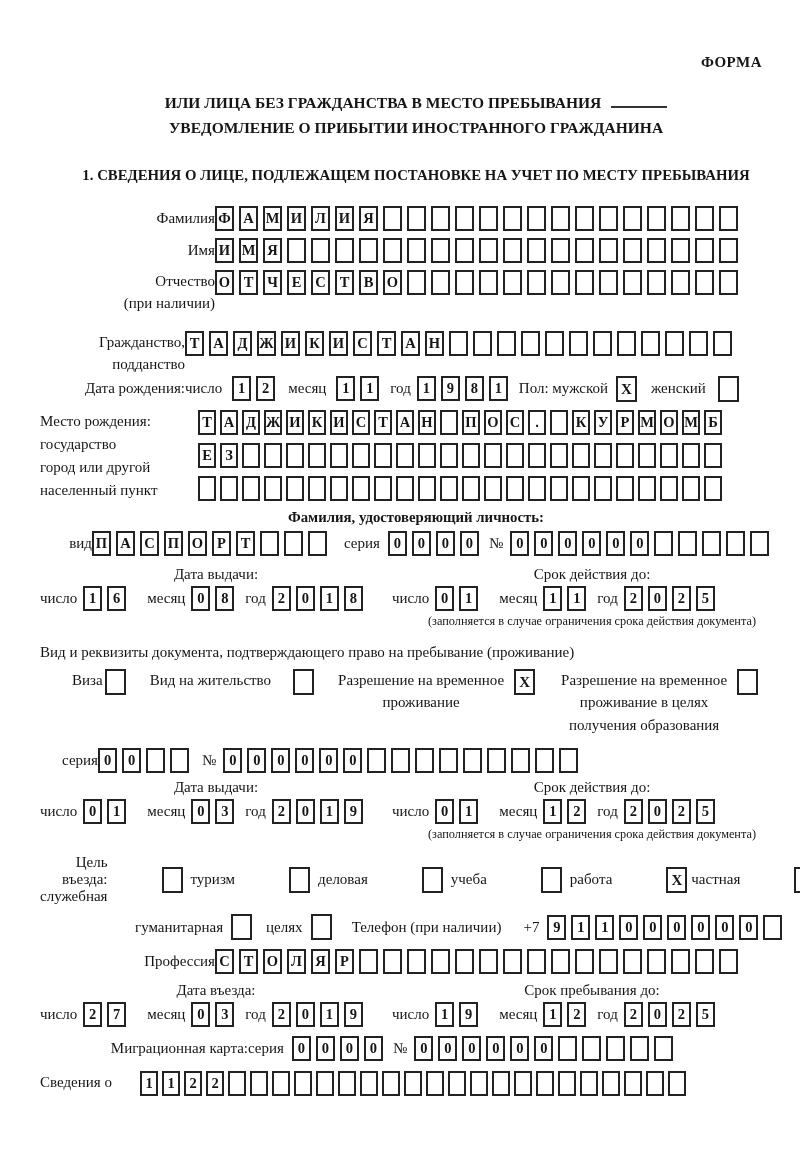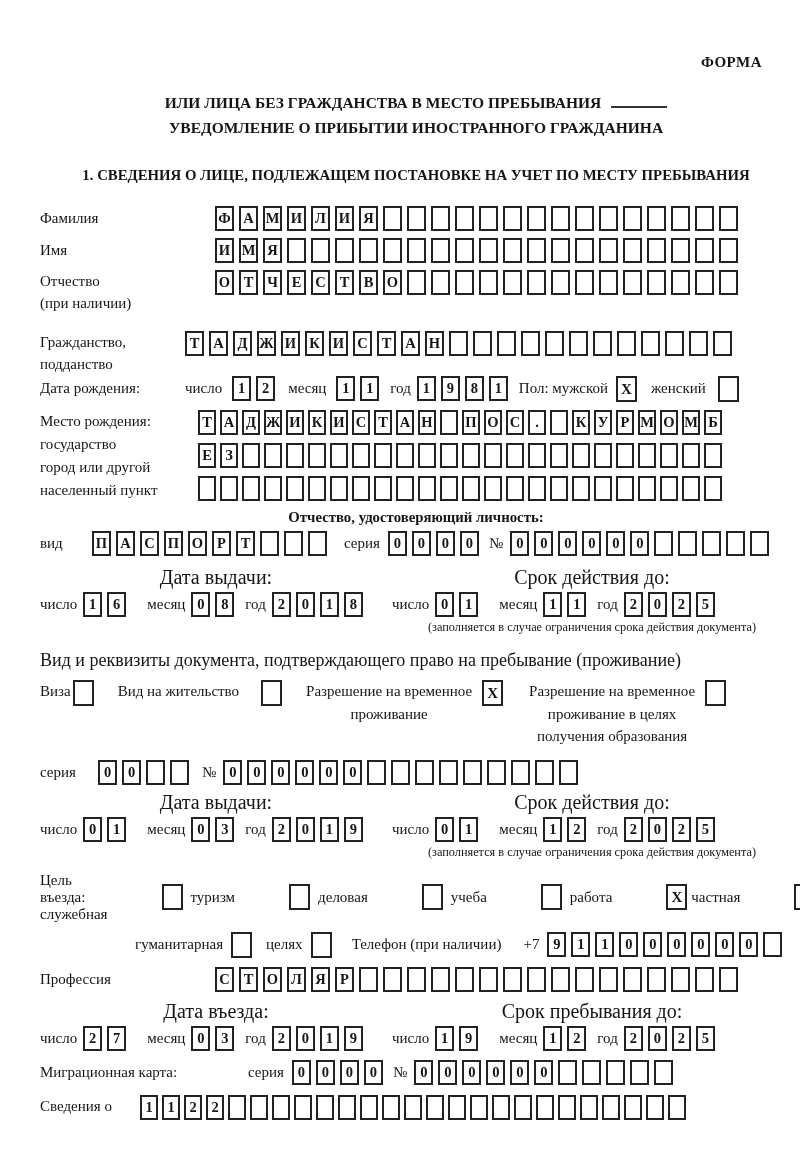--- a/index.html
+++ b/index.html
@@ -8,21 +8,21 @@
 
   
   .hdr{margin-left:576px;font-size:13.5px;line-height:1.42;}
   .hdr .rev{margin-top:3px;font-size:12.8px;}
   .forma{font-weight:bold;text-align:right;margin:18px 30px 0 0;font-size:15px;letter-spacing:.5px;}
 
   .title{text-align:center;font-weight:bold;font-size:15.5px;line-height:1.6;margin-top:20px;}
   .underline{display:inline-block;width:56px;border-bottom:2px solid #333;height:.9em;margin-left:10px;}
   .sec{text-align:center;font-weight:bold;font-size:14.8px;margin-top:26px;}
 
-  .lab{font-size:15px;}
+  .lab{font-size:15px;text-align:right;}
   .row{display:flex;align-items:center;margin-top:7px;}
   .w175{width:175px;flex:none;}
   .w145{width:145px;flex:none;}
 
   .cells{white-space:nowrap;display:inline-flex;}
   .cell{box-sizing:border-box;display:inline-block;width:19px;height:25px;border:2px solid #222;
         margin-right:5px;text-align:center;font-size:14.5px;font-weight:bold;line-height:21px;}
   .tight .cell{width:18px;margin-right:4px;}
 
   .chk{box-sizing:border-box;display:inline-block;width:21px;height:26px;border:2px solid #222;
@@ -31,28 +31,28 @@
   .twolinelab{line-height:1.5;}
   .mp{display:flex;margin-top:8px;}
   .mp-lab{width:158px;flex:none;font-size:15px;line-height:1.55;}
   .mp-rows .row{margin-top:0;margin-bottom:8px;}
 
   .center-b{font-weight:bold;text-align:center;font-size:14.8px;margin-top:6px;}
 
   .datecols{display:flex;margin-top:10px;}
   .dcol-l{width:352px;flex:none;}
   .dcol-r{flex:1;}
-  .dcap{text-align:center;font-size:20px;}
+  .dcap{text-align:center;font-size:15px;}
   .drow{display:flex;align-items:center;margin-top:3px;}
   .drow .lab{margin-right:6px;}
   .drow .gap{width:16px;}
   .dnote{font-size:12.3px;margin-top:3px;text-align:center;}
 
-  .restext{font-size:18px;line-height:1.75;margin-top:10px;}
-  .visa-row{display:flex;align-items:flex-start;margin-top:4px;}
+  .restext{font-size:15px;line-height:1.75;margin-top:10px;}
+  .visa-row{display:flex;align-items:flex-start;margin-top:4px;margin-left:32px;}
   .vitem{display:flex;align-items:flex-start;margin-right:14px;}
   .vitem .vl{font-size:15px;margin-right:10px;line-height:1.5;}
   .vcenter{text-align:center;}
 
   .purpose{display:flex;align-items:center;margin-top:12px;}
   .pit{display:flex;align-items:center;margin-right:8px;gap:48px;}
   .pit .lab{margin-right:6px;}
 
   .phone-row{display:flex;align-items:center;margin-top:9px;margin-left:95px;}
   .phone-row .lab{margin-right:8px;}
@@ -309,21 +309,21 @@
             <span class="cell"></span>
             <span class="cell"></span>
             <span class="cell"></span>
             <span class="cell"></span>
             <span class="cell"></span>
           </span>
         </div>
     </div>
   </div>
 
-  <div class="center-b" style="margin-top:0;">Отчество, удостоверяющий личность:</div>
+  <div class="center-b" style="margin-top:0;">Фамилия, удостоверяющий личность:</div>
   <div class="row" style="margin-top:5px;">
     <span class="lab" style="width:52px;flex:none;">вид</span>
     <span class="cells">
         <span class="cell">П</span>
         <span class="cell">А</span>
         <span class="cell">С</span>
         <span class="cell">П</span>
         <span class="cell">О</span>
         <span class="cell">Р</span>
         <span class="cell">Т</span>

